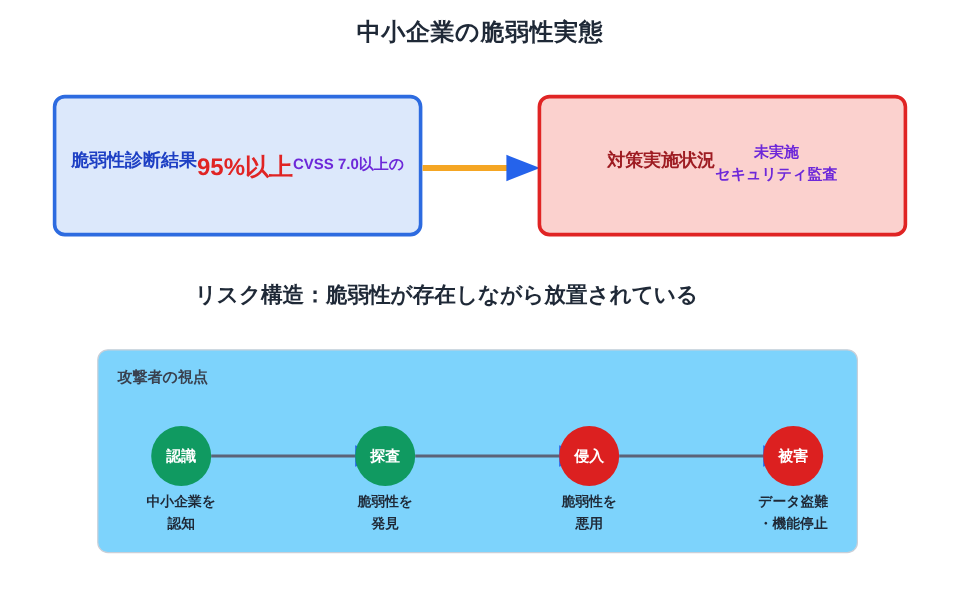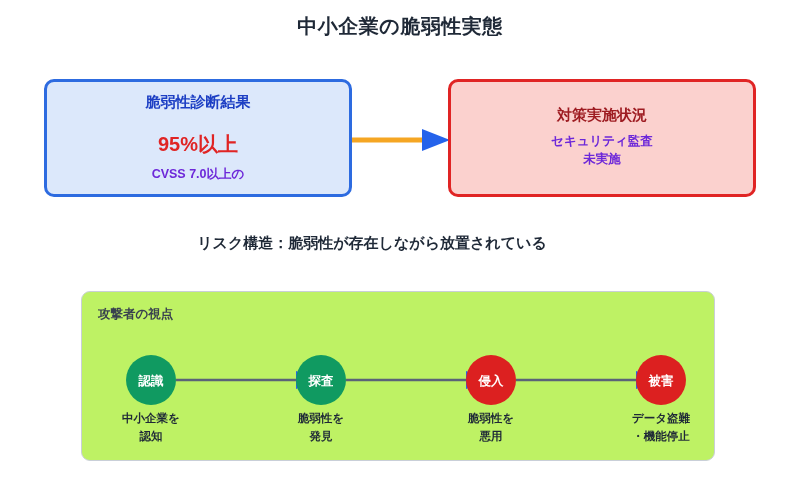--- a/index.html
+++ b/index.html
@@ -36,21 +36,21 @@
   }
 
   
   .stat-box {
     position: absolute;
     top: 79px;
     height: 118px;
     box-sizing: border-box;
     border-radius: 10px;
     display: flex;
-    flex-direction: column;
+    flex-direction: row;
     align-items: center;
     justify-content: center;
   }
   #box-diagnosis {
     left: 44px;
     width: 308px;
     background: #dce8fb;
     border: 3px solid #2d6be0;
   }
   #box-measures {
@@ -93,34 +93,34 @@
     height: 28px;
   }
 
   
   #risk-caption {
     position: absolute;
     left: 0;
     top: 234px;
     width: 744px;
     text-align: center;
-    font-size: 15px;
+    font-size: 18px;
     font-weight: bold;
     color: #1f2937;
   }
 
   
   #attacker-panel {
     position: absolute;
     left: 81px;
     top: 291px;
     width: 634px;
     height: 170px;
     box-sizing: border-box;
-    background: #bef264;
+    background: #7dd3fc;
     border: 1px solid #c9cfd8;
     border-radius: 9px;
   }
   #attacker-panel-title {
     position: absolute;
     left: 16px;
     top: 14px;
     font-size: 12.5px;
     font-weight: bold;
     color: #39414f;
@@ -161,22 +161,22 @@
   </div>
 
   <svg id="box-connector" viewBox="0 0 100 28">
     <line x1="0" y1="14" x2="76" y2="14" stroke="#f5a623" stroke-width="5"></line>
     <polygon points="70,3 98,14 70,25" fill="#2563eb"></polygon>
   </svg>
 
   <div class="stat-box" id="box-measures">
     <div class="stat-heading">対策実施状況</div>
     <div class="stat-desc">
+      <div>未実施</div>
       <div>セキュリティ監査</div>
-      <div>未実施</div>
     </div>
   </div>
 
   <div id="risk-caption">リスク構造：脆弱性が存在しながら放置されている</div>
 
   <div id="attacker-panel">
     <div id="attacker-panel-title">攻撃者の視点</div>
 
     <svg id="flow-svg" viewBox="0 0 634 170">
 

